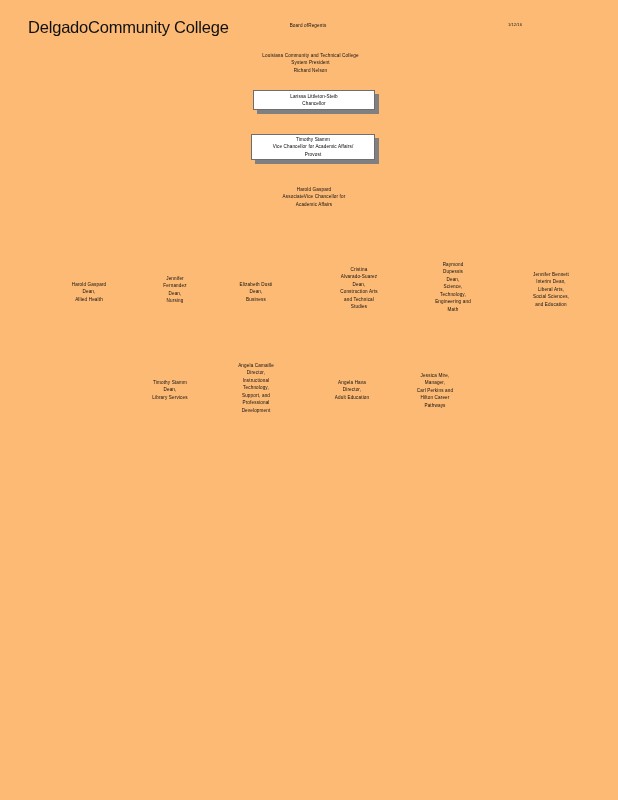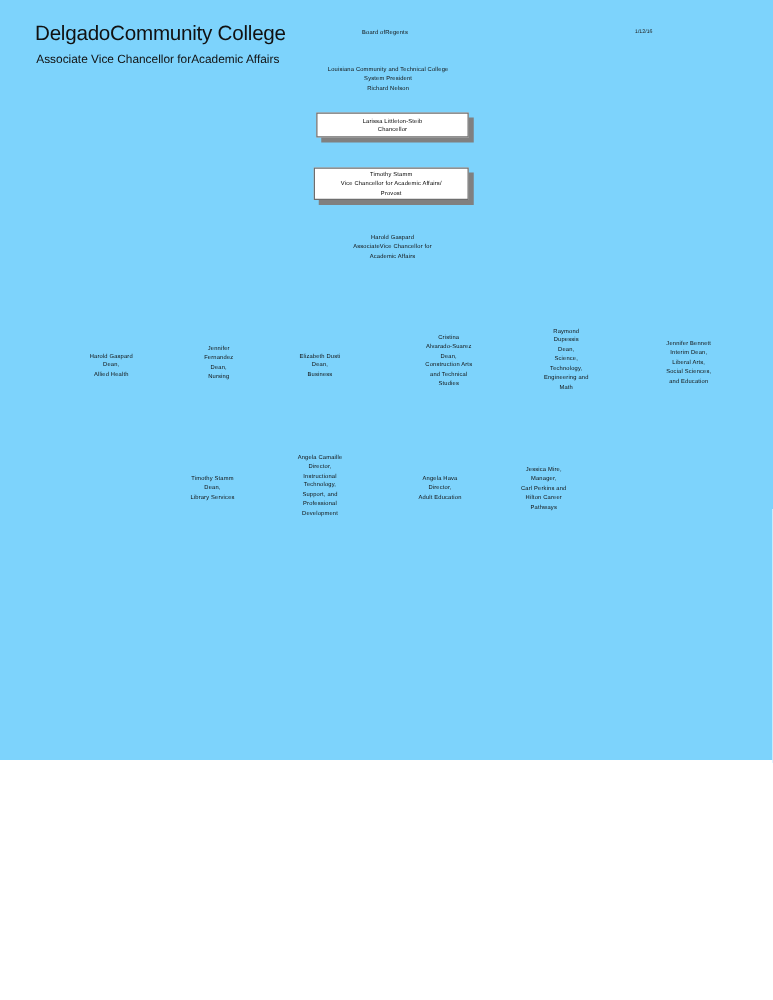--- a/index.html
+++ b/index.html
@@ -11,22 +11,22 @@
     width: 618px;
     height: 800px;
     position: relative;
     font-family: "Liberation Sans", sans-serif;
     color: #000000;
     overflow: hidden;
   }
   .page {
     position: relative;
     width: 618px;
-    height: 608px;
-    background: #7dd3fc;
+    height: 800px;
+    background: #fdba74;
   }
   .title {
     position: absolute;
     left: 28px;
     top: 18px;
     font-size: 16.5px;
     letter-spacing: -0.2px;
     white-space: nowrap;
     color: #111;
   }
@@ -85,21 +85,20 @@
     letter-spacing: 0.15px;
   }
   .plain-node { position: absolute; }
 </style>
 </head>
 <body>
 
 <div class="page">
 
   <div class="title">DelgadoCommunity College</div>
-  <div class="subtitle">Associate Vice Chancellor  forAcademic Affairs</div>
   <div class="date">1/12/16</div>
 
   <div class="node plain-node" style="left:253px; top:22px; width:110px;">
     <span class="ln">Board ofRegents</span>
   </div>
 
   <div class="node plain-node" style="left:238px; top:52px; width:145px;">
     <span class="ln">Louisiana   Community   and  Technical   College</span>
     <span class="ln">System President</span>
     <span class="ln">Richard   Nelson</span>

